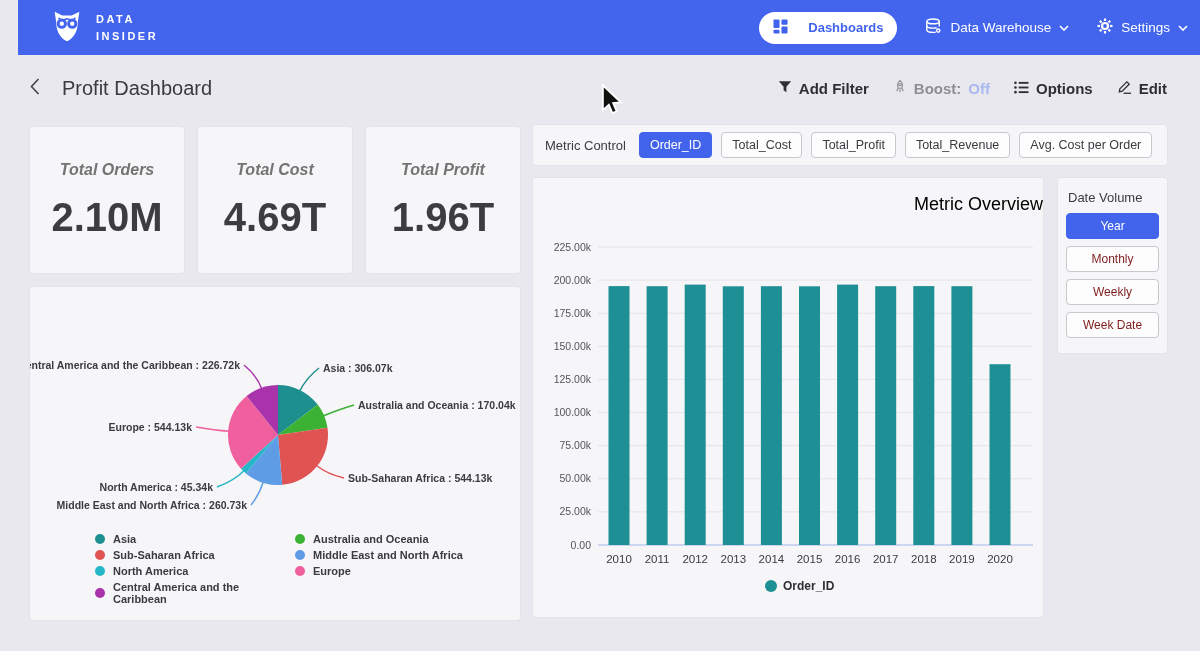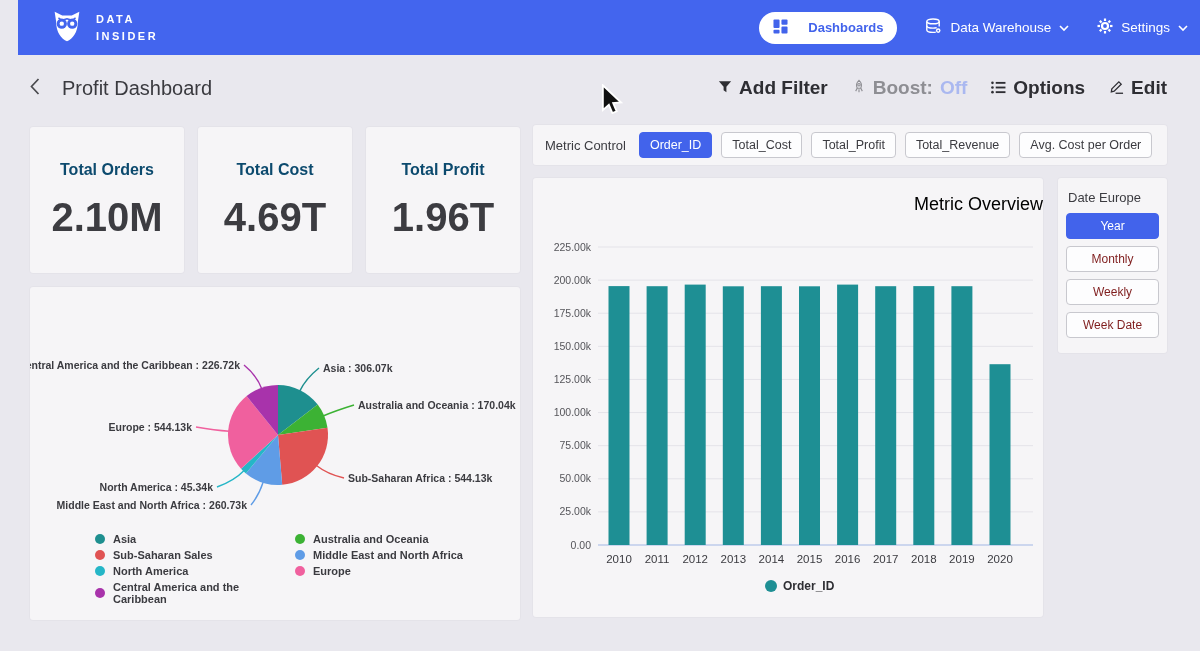--- a/index.html
+++ b/index.html
@@ -16,31 +16,31 @@
               padding:7px 14px; color:#4263eb; font-size:13px; font-weight:bold; cursor:pointer;
               font-family:"Liberation Sans", sans-serif; }
   .nav-item { display:flex; align-items:center; gap:8px; color:#fff; font-size:13.5px; cursor:pointer; }
 
   
   .header-row { position:absolute; top:55px; left:0; width:1200px; height:66px;
                 display:flex; align-items:center; justify-content:space-between; padding:0 33px 0 30px; }
   .header-left { display:flex; align-items:center; gap:22px; }
   .page-title { font-size:20px; color:#3a3a3f; font-weight:500; }
   .header-actions { display:flex; align-items:center; gap:24px; }
-  .action { display:flex; align-items:center; gap:7px; font-size:19px; font-weight:600; color:#2e2e33; cursor:pointer; }
+  .action { display:flex; align-items:center; gap:7px; font-size:15px; font-weight:600; color:#2e2e33; cursor:pointer; }
   .action.disabled { color:#8e8e93; cursor:default; }
   .boost-off { color:#aab8f0; }
 
   
   .card { background:#f6f5f7; border-radius:3px; box-shadow:0 0 0 1px rgba(0,0,0,0.02); }
 
   
   .kpi-row { position:absolute; top:127px; left:30px; width:490px; display:flex; gap:14px; }
   .kpi-card { flex:1; height:146px; display:flex; flex-direction:column; align-items:center; justify-content:center; gap:16px; }
-  .kpi-label { font-size:16px; font-weight:600; color:#0c4a6e; }
+  .kpi-label { font-size:16px; font-weight:600; color:#737373;font-style:italic; }
   .kpi-value { font-size:40px; font-weight:bold; color:#3c3c41; }
 
   
   .pie-card { position:absolute; top:287px; left:30px; width:490px; height:333px; }
   .chart-title { text-align:right; font-size:18px; color:#000000; padding-top:16px; }
   .pie-svg { position:absolute; top:43px; left:0; }
   .pie-legend { position:absolute; top:246px; left:65px; display:grid; grid-template-columns:200px auto;
                 row-gap:4px; font-size:11px; font-weight:bold; color:#3b3b40; }
   .legend-item { display:flex; align-items:center; gap:8px; }
   .legend-dot { width:10px; height:10px; border-radius:50%; flex:none; }
@@ -246,21 +246,21 @@
         <div class="legend-item">
           <span class="legend-dot" style="background: rgb(30, 143, 143);"></span>
           <span>Asia</span>
         </div>
         <div class="legend-item">
           <span class="legend-dot" style="background: rgb(60, 178, 52);"></span>
           <span>Australia and Oceania</span>
         </div>
         <div class="legend-item">
           <span class="legend-dot" style="background: rgb(224, 83, 83);"></span>
-          <span>Sub-Saharan Sales</span>
+          <span>Sub-Saharan Africa</span>
         </div>
         <div class="legend-item">
           <span class="legend-dot" style="background: rgb(95, 156, 230);"></span>
           <span>Middle East and North Africa</span>
         </div>
         <div class="legend-item">
           <span class="legend-dot" style="background: rgb(37, 182, 199);"></span>
           <span>North America</span>
         </div>
         <div class="legend-item">
@@ -329,21 +329,21 @@
         <rect x="418.4" y="56.2" width="21" height="258.8" fill="#1e8f94"></rect>
         <text x="428.9" y="333" text-anchor="middle" font-size="11.5" fill="#3b3b40">2019</text>
         <rect x="456.5" y="134.2" width="21" height="180.8" fill="#1e8f94"></rect>
         <text x="467.0" y="333" text-anchor="middle" font-size="11.5" fill="#3b3b40">2020</text>
         <circle cx="238" cy="356" r="6" fill="#1e8f94"></circle>
         <text x="250" y="360" font-size="12" font-weight="bold" fill="#2e2e33">Order_ID</text>
       </svg>
   </div>
 
   <div class="card dr-card">
-    <div class="dr-label">Date Europe</div>
+    <div class="dr-label">Date Volume</div>
     <div id="dr-buttons">
         <button class="dr-btn selected">Year</button>
         <button class="dr-btn">Monthly</button>
         <button class="dr-btn">Weekly</button>
         <button class="dr-btn">Week Date</button>
       </div>
   </div>
 
   <svg class="cursor" width="22" height="30" viewBox="0 0 16 23">
     <path d="M1 1 L1 20 L5.6 16 L8.3 22.3 L11.6 20.9 L8.9 14.7 L15 14.2 Z" fill="#111111" stroke="#ffffff" stroke-width="1.4"></path>

